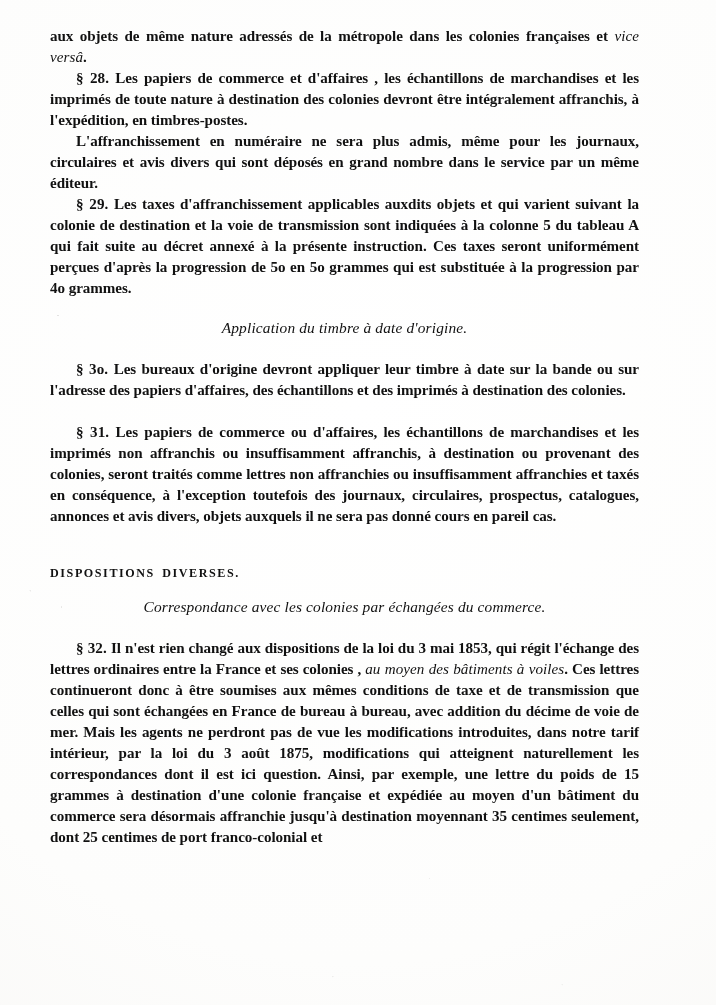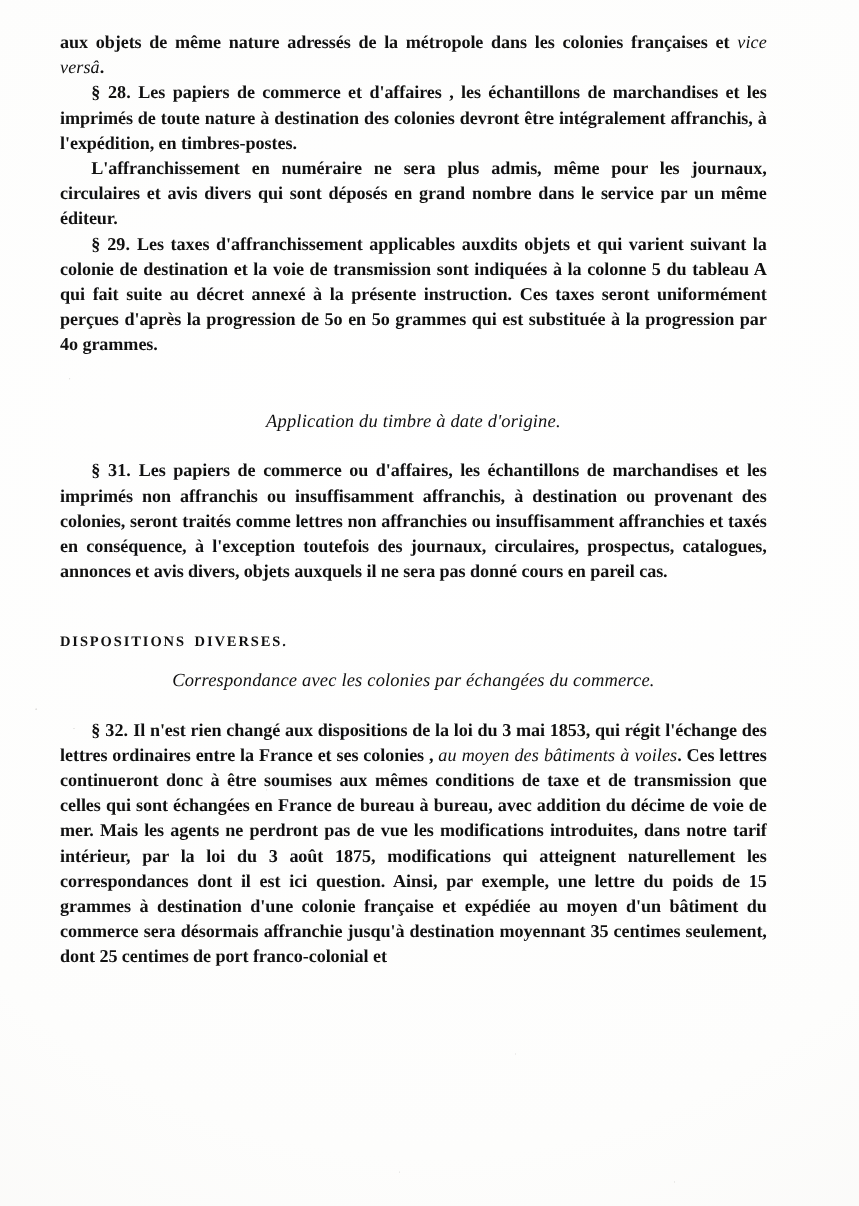--- a/index.html
+++ b/index.html
@@ -60,21 +60,21 @@
     white-space:nowrap;
   }
   
   p.caps{
     text-align:left;
     font-size:12.1px;
     letter-spacing:.13em;
     font-weight:700;
     word-spacing:.22em;
   }
-  .sp-top-26{margin-top:42px;}
+  .sp-top-26{margin-top:18px;}
   .sp-top-30{margin-top:30px;}
   .sp-top-36{margin-top:36px;}
   .sp-top-21{margin-top:21px;}
   .sp-top-12{margin-top:12px;}
 </style>
 </head>
 <body>
 
 <div id="page">
 
@@ -83,20 +83,21 @@
     <p class="body"><span class="ink">aux objets de même nature adressés de la métropole dans les colonies françaises et </span><i>vice versâ</i><span class="ink">.</span></p>
 
     <p class="body indent"><span class="sect">§ 28.</span> <span class="ink">Les papiers de commerce et d'affaires , les échantillons de marchandises et les imprimés de toute nature à destination des colonies devront être intégralement affranchis, à l'expédition, en timbres-postes.</span></p>
 
     <p class="body indent"><span class="ink">L'affranchissement en numéraire ne sera plus admis, même pour les journaux, circulaires et avis divers qui sont déposés en grand nombre dans le service par un même éditeur.</span></p>
 
     <p class="body indent"><span class="sect">§ 29.</span> <span class="ink">Les taxes d'affranchissement applicables auxdits objets et qui varient suivant la colonie de destination et la voie de transmission sont indiquées à la colonne 5 du tableau A qui fait suite au décret annexé à la présente instruction. Ces taxes seront uniformément perçues d'après la progression de 5o en 5o grammes qui est substituée à la progression par 4o grammes.</span></p>
 
     <p class="subhead sp-top-26">Application du timbre à date d'origine.</p>
 
+    <p class="body indent sp-top-21"><span class="sect">§ 3o.</span> <span class="ink">Les bureaux d'origine devront appliquer leur timbre à date sur la bande ou sur l'adresse des papiers d'affaires, des échantillons et des imprimés à destination des colonies.</span></p>
 
 
     <p class="body indent sp-top-21"><span class="sect">§ 31.</span> <span class="ink">Les papiers de commerce ou d'affaires, les échantillons de marchandises et les imprimés non affranchis ou insuffisamment affranchis, à destination ou provenant des colonies, seront traités comme lettres non affranchies ou insuffisamment affranchies et taxés en conséquence, à l'exception toutefois des journaux, circulaires, prospectus, catalogues, annonces et avis divers, objets auxquels il ne sera pas donné cours en pareil cas.</span></p>
 
     <p class="caps sp-top-36">DISPOSITIONS DIVERSES.</p>
 
     <p class="subhead sp-top-12">Correspondance avec les colonies par échangées du commerce.</p>
 
     <p class="body indent sp-top-21"><span class="sect">§ 32.</span> <span class="ink">Il n'est rien changé aux dispositions de la loi du 3 mai 1853, qui régit l'échange des lettres ordinaires entre la France et ses colonies , </span><i>au moyen des bâtiments à voiles</i><span class="ink">. Ces lettres continueront donc à être soumises aux mêmes conditions de taxe et de transmission que celles qui sont échangées en France de bureau à bureau, avec addition du décime de voie de mer. Mais les agents ne perdront pas de vue les modifications introduites, dans notre tarif intérieur, par la loi du 3 août 1875, modifications qui atteignent naturellement les correspondances dont il est ici question. Ainsi, par exemple, une lettre du poids de 15 grammes à destination d'une colonie française et expédiée au moyen d'un bâtiment du commerce sera désormais affranchie jusqu'à destination moyennant 35 centimes seulement, dont 25 centimes de port franco-colonial et</span></p>
 

